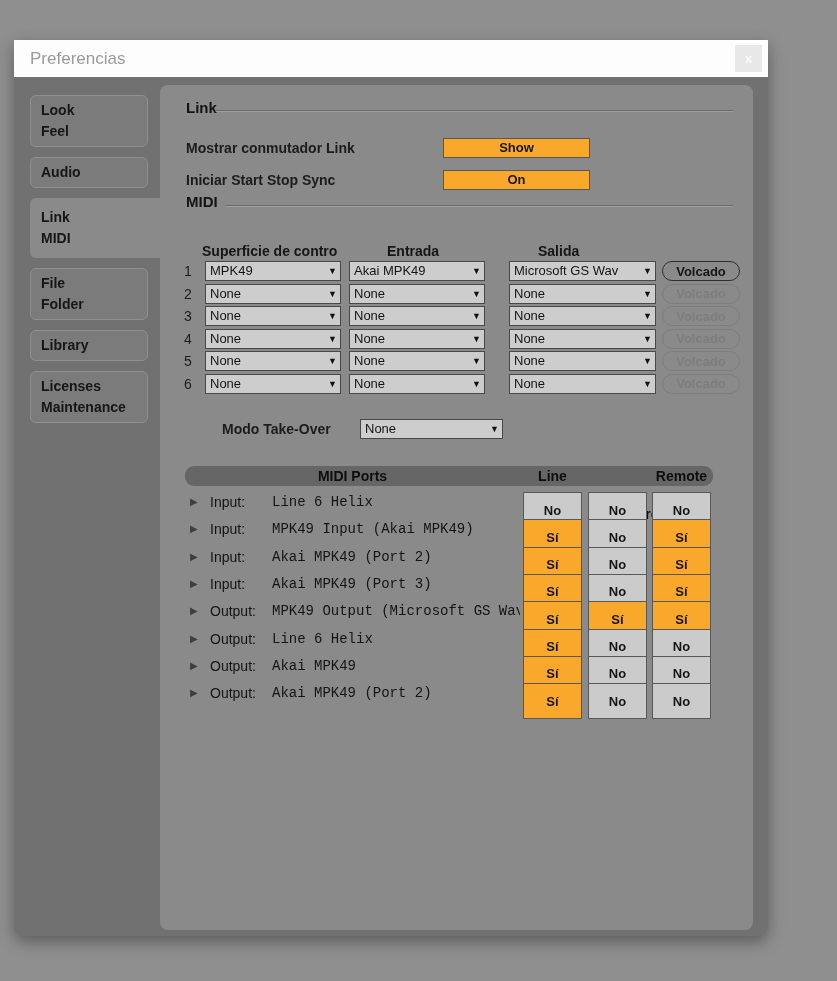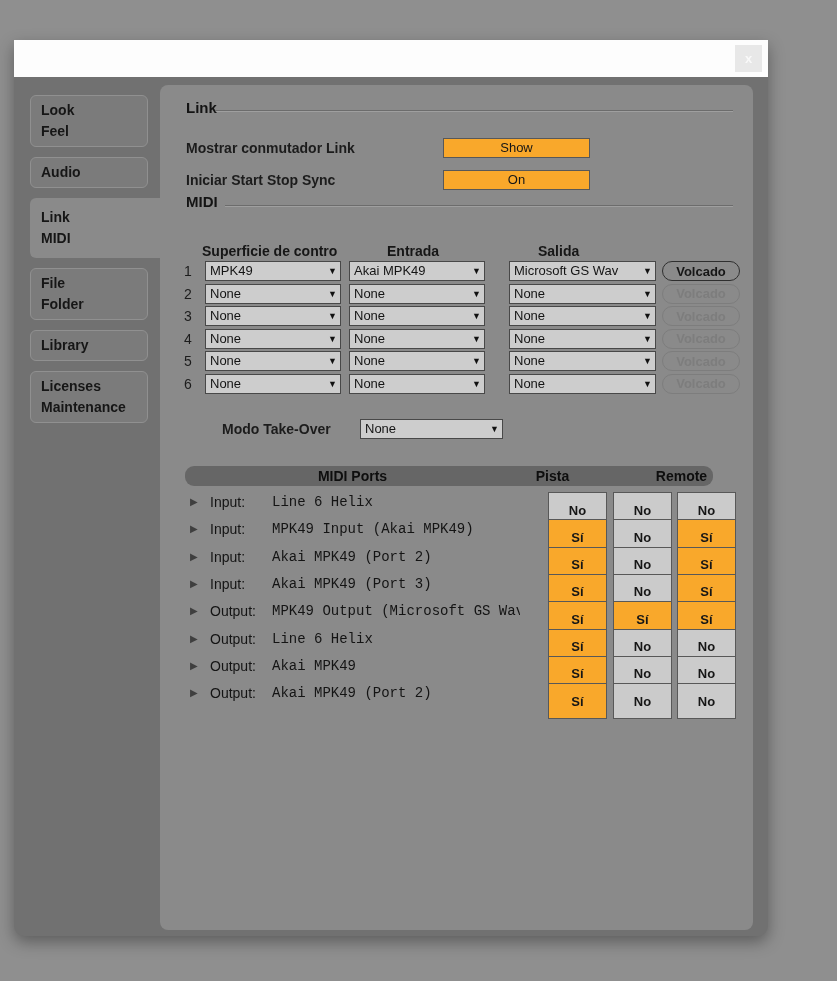--- a/index.html
+++ b/index.html
@@ -26,21 +26,21 @@
 
   .panel { position:absolute; left:146px; top:45px; width:593px; height:845px;
            background:#8a8a8a; border-radius:8px; z-index:1; }
 
   .sec-title { position:absolute; font-size:15px; font-weight:700; color:#141414; }
   .hrule { position:absolute; height:1px; background:#6c6c6c; box-shadow:0 1px 0 rgba(255,255,255,.18); }
 
   .lbl { position:absolute; font-size:14px; font-weight:700; color:#1c1c1c; line-height:20px; }
 
   .action-btn { position:absolute; width:147px; height:20px; background:#f9a82b;
-                border:1px solid #585858; font-family:inherit; font-weight:400; font-size:13px;
+                border:1px solid #585858; font-family:inherit; font-weight:700; font-size:13px;
                 color:#161616; line-height:18px; text-align:center; cursor:pointer; padding:0; }
 
   .col-head { position:absolute; top:158px; font-size:14px; font-weight:700; color:#161616; }
 
   .ctl-row, .port-row { position:absolute; left:0; width:100%; height:20px; }
   .row-num { position:absolute; left:24px; top:0; font-size:14px; color:#1c1c1c; line-height:20px; }
 
   .dropdown { position:absolute; top:0; height:20px; background:#cdcdcd; border:1px solid #484848;
               font-size:13px; color:#141414; line-height:18px; padding:0 16px 0 4px;
               overflow:hidden; white-space:nowrap; cursor:pointer; }
@@ -57,30 +57,31 @@
   .ports-bar span { position:absolute; top:0; line-height:20px; font-size:14px; font-weight:700;
                     color:#0e0e0e; text-align:center; }
 
   .tri { position:absolute; left:30px; top:0; font-size:10px; color:#3f3f3f; line-height:20px; cursor:pointer; }
   .ptype { position:absolute; left:50px; top:0; font-size:14px; color:#141414; line-height:20px; }
   .pname { position:absolute; left:112px; top:0; font-size:14px; color:#141414; line-height:20px;
            max-width:248px; overflow:hidden; white-space:nowrap;font-family:Liberation Mono, monospace; }
 
   .val-btn { position:absolute; top:0; width:59px; height:36px; background:#cbcbcb;
              border:1px solid #585858; font-family:inherit; font-weight:700; font-size:13px;
-             color:#161616; line-height:17px; text-align:center; cursor:pointer; padding:0;margin-left:25px; }
+             color:#161616; line-height:17px; text-align:center; cursor:pointer; padding:0; }
   .val-btn.on { background:#f9a82b; }
 </style>
 </head>
 <body>
 
 <div id="screen">
   <div class="dialog">
 
     <div class="titlebar">
+      <span class="title">Preferencias</span>
       <button class="close-btn">x</button>
     </div>
 
     <div class="panel">
 
       <span class="sec-title" style="left:26px; top:14px;">Link</span>
       <div class="hrule" style="left:55px; top:25px; width:518px;"></div>
 
       <span class="lbl" style="left:26px; top:53px;">Mostrar conmutador Link</span>
       <button class="action-btn" style="left:283px; top:53px;">Show</button>
@@ -141,21 +142,21 @@
         </div>
 
       <span class="lbl" style="left:62px; top:334px;">Modo Take-Over</span>
       <div class="dropdown" style="left:200px; top:334px; width:143px;">
         <span>None</span>
         <span class="dd-arrow">▼</span>
       </div>
 
       <div class="ports-bar">
         <span style="left:0; width:335px;">MIDI Ports</span>
-        <span style="left:338px; width:59px;">Pista</span>
+        <span style="left:338px; width:59px;">Line</span>
         <span style="left:423px; width:59px;margin-top:38px;">Sincro</span>
         <span style="left:467px; width:59px;">Remote</span>
       </div>
 
       <div id="port-rows">
           <div class="port-row" style="top: 407px;">
             <span class="tri">▶</span>
             <span class="ptype">Input:</span>
             <span class="pname">Line 6 Helix</span>
             <button class="val-btn" style="left: 363px;">No</button>

